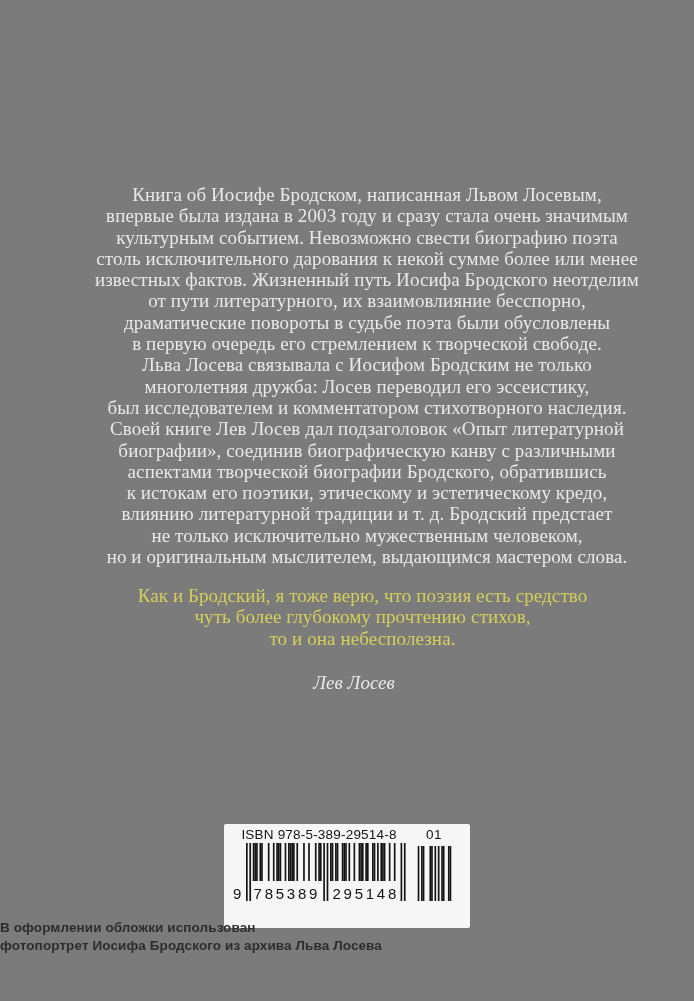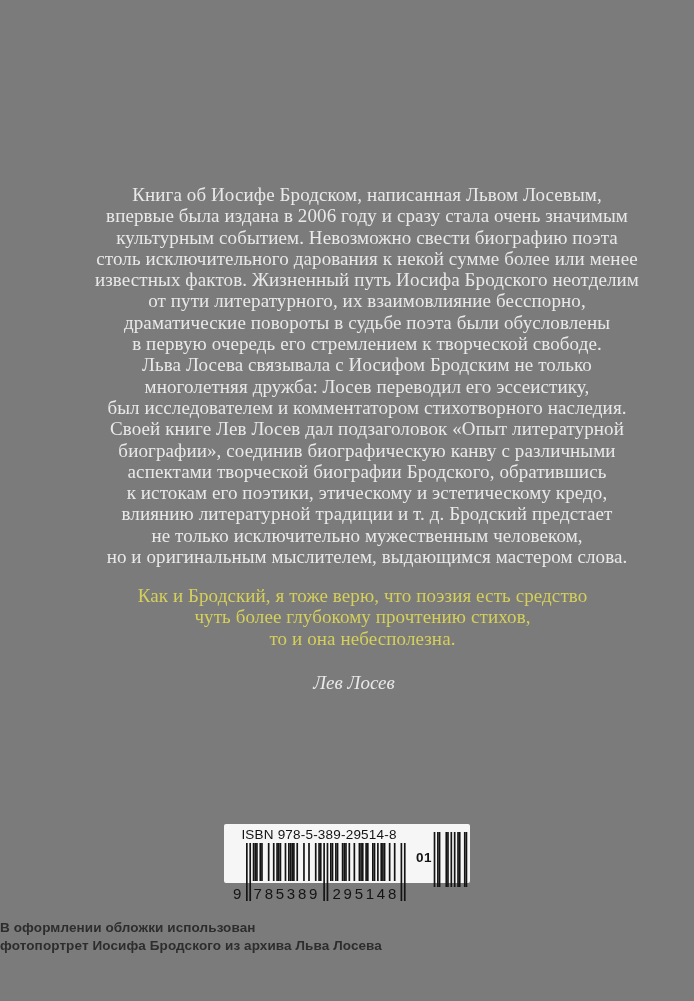--- a/index.html
+++ b/index.html
@@ -31,32 +31,32 @@
   .signature{
     position:absolute;top:672px;left:0;right:0;
     text-align:center;
     font-size:19px;line-height:22px;
     font-style:italic;
     color:#e9e9e9;
     margin-left:14px;
   }
   .barcode-box{
     position:absolute;top:824px;left:50%;transform:translateX(-50%);
-    width:246px;height:59px;box-sizing:border-box;
+    width:246px;height:104px;box-sizing:border-box;
     background:#f6f6f6;border-radius:2px;
     display:flex;align-items:flex-start;
     padding:4px 0 0 7px;
   }
   .bc-main{width:176px;display:flex;flex-direction:column;align-items:center;}
   .bc-isbn{
     font-family:"Liberation Sans","DejaVu Sans",sans-serif;
     font-size:13.5px;line-height:14px;color:#141414;
     white-space:nowrap;letter-spacing:0.2px;
   }
-  .bc-addon{margin-left:9px;display:flex;flex-direction:row;align-items:center;font-weight:bold;}
+  .bc-addon{margin-left:9px;display:flex;flex-direction:column;align-items:center;}
   .bc-addon-label{
     font-family:"Liberation Sans","DejaVu Sans",sans-serif;
     font-size:13.5px;line-height:14px;color:#141414;letter-spacing:0.5px;
   }
   .bc-svg{display:block;margin-top:1px;}
   .bcd{
     font-family:"Liberation Sans","DejaVu Sans",sans-serif;
     font-size:15px;fill:#141414;
   }
   .caption{
@@ -69,21 +69,21 @@
     letter-spacing:0.1px;
   }
 </style>
 </head>
 <body>
 
 <div class="cover">
 
   <div class="description">
     <div>Книга об Иосифе Бродском, написанная Львом Лосевым,</div>
-    <div>впервые была издана в 2006 году и сразу стала очень значимым</div>
+    <div>впервые была издана в 2003 году и сразу стала очень значимым</div>
     <div>культурным событием. Невозможно свести биографию поэта</div>
     <div>столь исключительного дарования к некой сумме более или менее</div>
     <div>известных фактов. Жизненный путь Иосифа Бродского неотделим</div>
     <div>от пути литературного, их взаимовлияние бесспорно,</div>
     <div>драматические повороты в судьбе поэта были обусловлены</div>
     <div>в первую очередь его стремлением к творческой свободе.</div>
     <div>Льва Лосева связывала с Иосифом Бродским не только</div>
     <div>многолетняя дружба: Лосев переводил его эссеистику,</div>
     <div>был исследователем и комментатором стихотворного наследия.</div>
     <div>Своей книге Лев Лосев дал подзаголовок «Опыт литературной</div>

